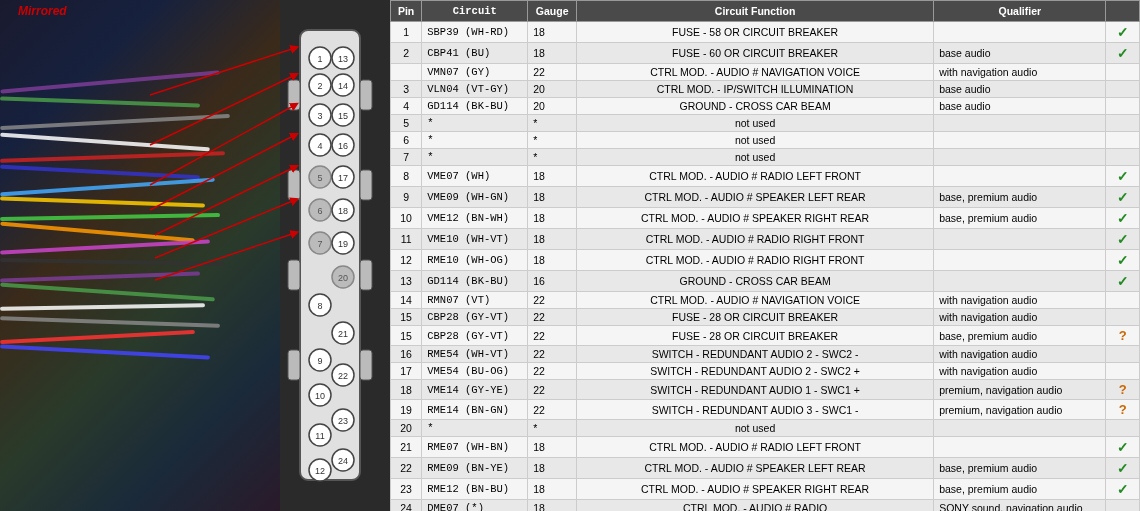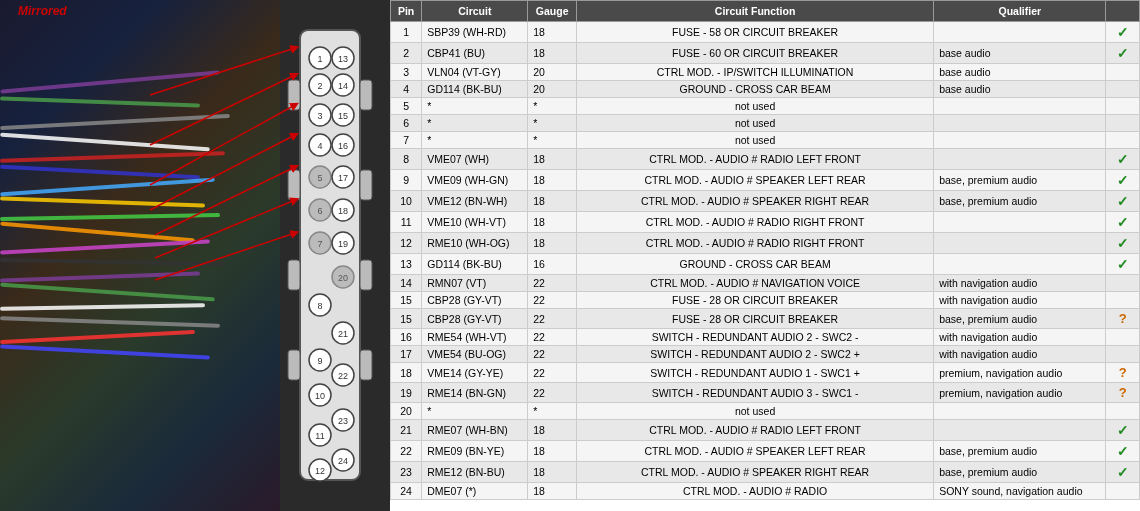--- a/index.html
+++ b/index.html
@@ -101,21 +101,21 @@
       background: #f5f5f5;
     }
 
     tbody td {
       padding: 2px 5px;
       border: 1px solid #ccc;
       white-space: nowrap;
     }
 
     .col-pin { text-align: center; width: 28px; margin-top: 44px; }
-    .col-circuit { width: 95px; }
+    .col-circuit { width: 95px; font-family: Liberation Mono, monospace; }
     .col-gauge { width: 40px; }
     .col-function { width: 320px; text-align: center; }
     .col-qualifier { width: 145px; margin-top: 28px; }
     .col-check { text-align: center; width: 30px; }
 
     .check-mark { color: #228B22; font-size: 14px; font-weight: bold; }
     .question-mark { color: #cc6600; font-size: 13px; font-weight: bold; }
 
     
     .arrows-svg {
@@ -288,20 +288,28 @@
         </tr>
         <tr>
           <td class="col-pin">2</td>
           <td class="col-circuit">CBP41 (BU)</td>
           <td class="col-gauge">18</td>
           <td class="col-function">FUSE - 60 OR CIRCUIT BREAKER</td>
           <td class="col-qualifier">base audio</td>
           <td class="col-check"><span class="check-mark">✓</span></td>
         </tr>
         <tr>
+          <td class="col-pin"></td>
+          <td class="col-circuit">VMN07 (GY)</td>
+          <td class="col-gauge">22</td>
+          <td class="col-function">CTRL MOD. - AUDIO # NAVIGATION VOICE</td>
+          <td class="col-qualifier">with navigation audio</td>
+          <td class="col-check"></td>
+        </tr>
+        <tr>
           <td class="col-pin">3</td>
           <td class="col-circuit">VLN04 (VT-GY)</td>
           <td class="col-gauge">20</td>
           <td class="col-function">CTRL MOD. - IP/SWITCH ILLUMINATION</td>
           <td class="col-qualifier">base audio</td>
           <td class="col-check"></td>
         </tr>
         <tr>
           <td class="col-pin">4</td>
           <td class="col-circuit">GD114 (BK-BU)</td>

